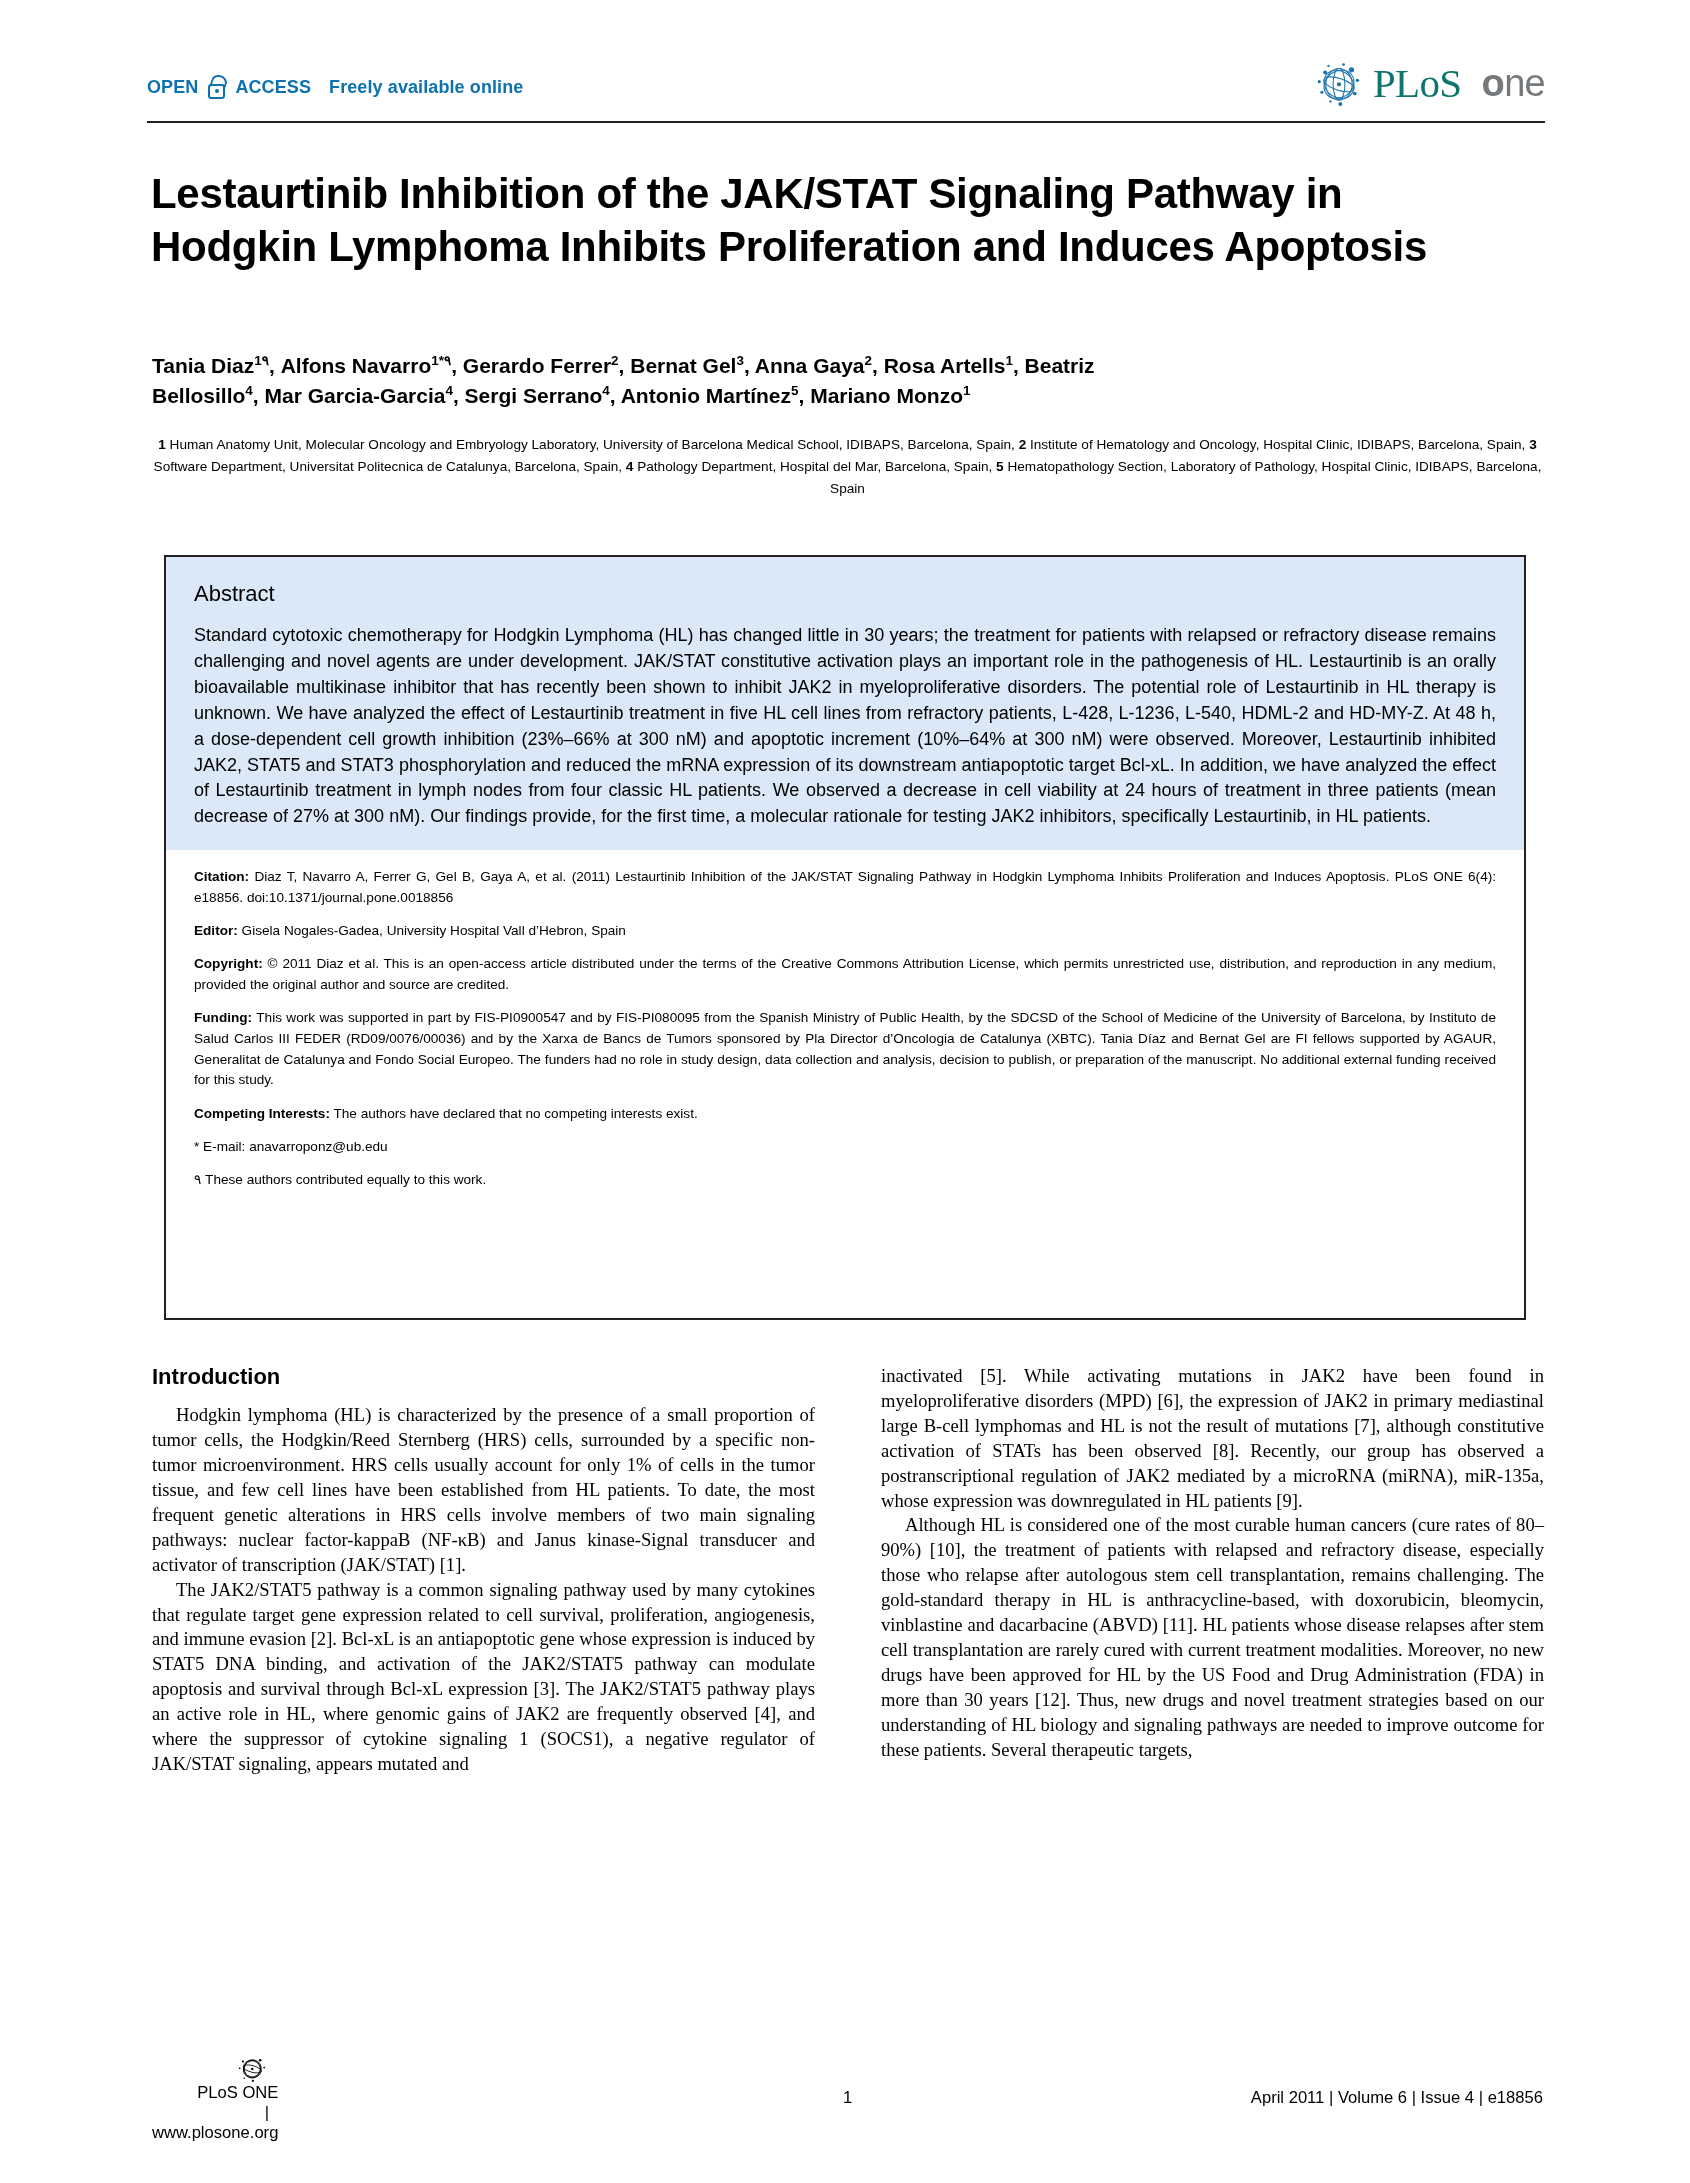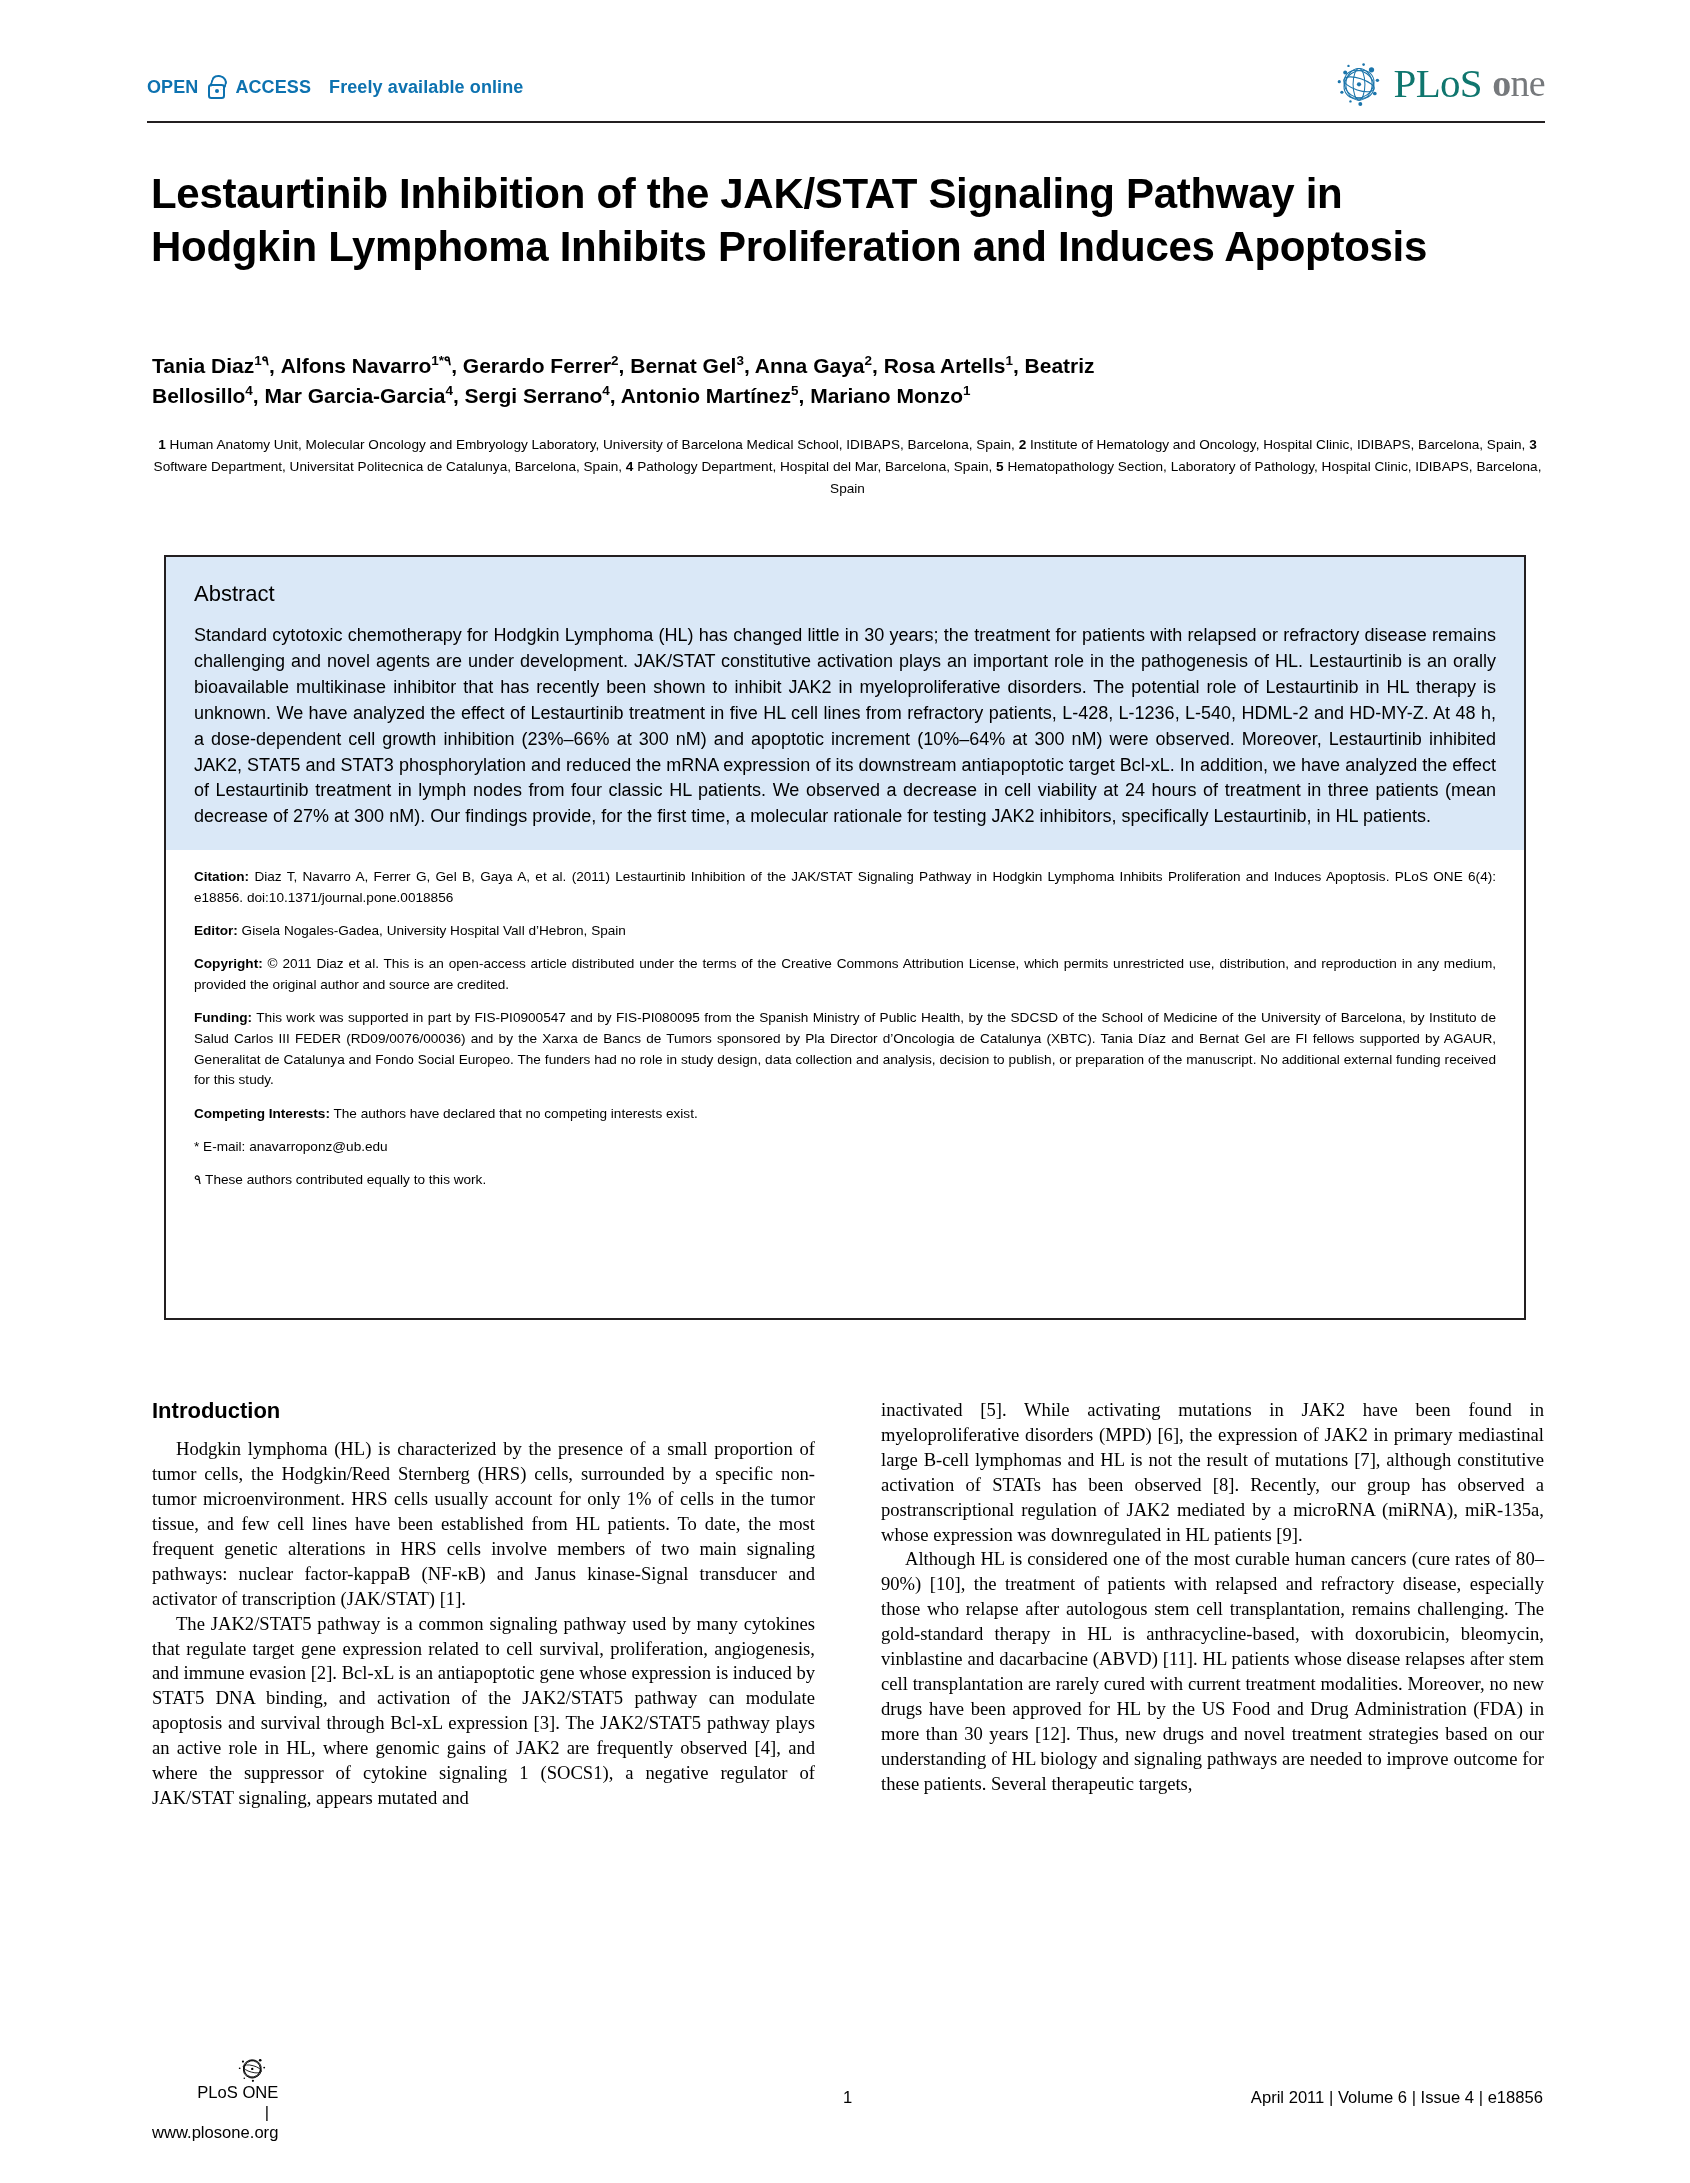--- a/index.html
+++ b/index.html
@@ -27,21 +27,21 @@
     border:2.7px solid #0d72b0; border-radius:3.3px; box-sizing:border-box;
   }
   .oa-lock .body:after {
     content:""; position:absolute; left:50%; top:50%; width:4px; height:4px;
     margin:-2px 0 0 -2px; background:#0d72b0; border-radius:50%;
   }
 
   .plos-logo { position:absolute; right:0; top:0; display:flex; align-items:center; gap:9.3px; }
   .plos-mark { width:50px; height:50px; }
   .plos-word { font-family:Liberation Serif, serif; font-size:41px; color:#0f766e; letter-spacing:-0.7px; line-height:1; }
-  .plos-one { font-family:Liberation Serif, serif; font-size:38px; color:#76797c; margin-left:1px; letter-spacing:-0.7px; }
+  .plos-one { font-family:Liberation Sans, sans-serif; font-size:38px; color:#76797c; margin-left:11px; letter-spacing:-0.7px; }
   .plos-one b { font-weight:bold; color:#76797c; }
 
   .rule-top { position:absolute; left:147px; top:121px; width:1398px; height:2px; background:#231f20; }
 
   
   .title {
     position:absolute; left:151px; top:140px; width:1345px;
     font-size:42px; font-weight:bold; line-height:1.26; letter-spacing:-0.3px;
   }
 
@@ -74,21 +74,21 @@
   .meta p { margin:0 0 12.6px 0; font-size:13.6px; line-height:1.52; text-align:justify; }
   .meta p:last-child { margin-bottom:0; }
   .meta b { font-weight:bold; }
   .meta .note { text-align:left; }
   .dagger { font-size:.95em; }
 
   
   .cols {
     position:absolute; left:152px; top:1364px; width:1391px; height:676px;
   }
-  .col { position:absolute; top:0; width:663px;margin-top:34px; }
+  .col { position:absolute; top:0; width:663px; }
   .col-left { left:0; }
   .col-right { left:729px; }
   .col h2 { margin:0 0 13.3px 0; font-size:22px; font-weight:bold; }
   .col p {
     margin:0; font-size:18.6px; line-height:1.34; text-align:justify;
     font-family:"Liberation Serif", serif;
     text-indent:24px;
   }
   .col p.first { text-indent:24px; }
 

